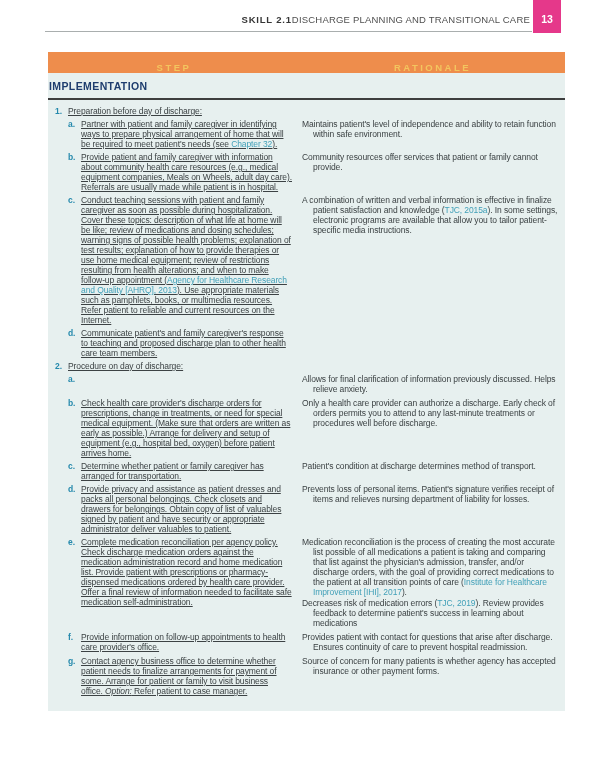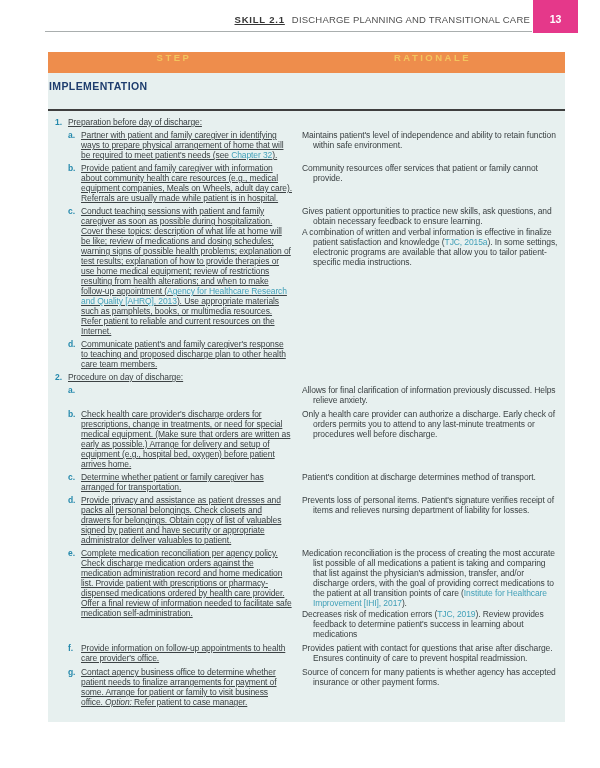--- a/index.html
+++ b/index.html
@@ -7,51 +7,51 @@
     width:600px;height:768px;overflow:hidden;position:relative;
     background:#ffffff;
     font-family:"Liberation Sans", sans-serif;
     color:var(--body_text,#3c4244);
   }
   
   .top-header{
     position:absolute;top:14px;right:70px;
     white-space:nowrap;font-size:9.5px;color:#4b4b4b;
   }
-  .skill-label{font-weight:bold;color:#353535;letter-spacing:0.8px;margin-right:7px;text-decoration:underline;}
+  .skill-label{font-weight:bold;color:#353535;letter-spacing:0.8px;}
   .skill-title{letter-spacing:0.2px;color:#4f4f4f;}
   .header-rule{
     position:absolute;top:31px;left:45px;width:487px;height:1px;
     background:#a9aeae;
   }
   .page-number{
-    position:absolute;top:0;left:533px;width:45px;height:33px;
+    position:absolute;top:0;left:533px;width:28px;height:33px;
     background:var(--page_number_pink,#e5388a);
     color:#ffffff;font-weight:bold;font-size:10.5px;
     display:flex;align-items:center;justify-content:center;
     padding-top:4px;box-sizing:border-box;
   }
   
   .panel{
     position:absolute;left:48px;top:52px;width:517px;
     background:var(--panel_bg,#e7f0ef);
     padding-bottom:8px;
   }
   .col-headers{
-    display:flex;height:21px;align-items:flex-start;
+    display:flex;height:21px;align-items:flex-end;
     background:var(--accent_orange,#ee8d4c);
   }
   .col-h{
     font-weight:bold;color:var(--header_yellow,#f3c55e);
     font-size:9.5px;letter-spacing:2.5px;text-align:center;
   }
   .col-h.step{flex:0 0 252px;}
   .col-h.rat{flex:1;}
   .impl-heading{
-    padding:7px 0 17px 1px;
+    padding:7px 0 6px 1px;
     color:var(--implementation_navy,#1e3d6e);
     font-weight:bold;font-size:10.5px;letter-spacing:0.4px;
   }
   .impl-rule{height:2px;background:#3e3e3e;}
   
   .rows{
     padding:6px 2px 4px 2px;
     font-size:8.5px;line-height:10px;letter-spacing:-0.1px;
   }
   .row{display:flex;margin-bottom:3px;}
@@ -115,21 +115,20 @@
         </div>
       </div>
       <div class="row">
         <div class="cl">
           <div class="item">
             <div class="mark let">c.</div>
             <div class="stext"><span>Conduct teaching sessions with patient and family caregiver as soon as possible during hospitalization. Cover these topics: description of what life at home will be like; review of medications and dosing schedules; warning signs of possible health problems; explanation of test results; explanation of how to provide therapies or use home medical equipment; review of restrictions resulting from health alterations; and when to make follow-up appointment (</span><span class="lnk">Agency for Healthcare Research and Quality [AHRQ], 2013</span><span>). Use appropriate materials such as pamphlets, books, or multimedia resources. Refer patient to reliable and current resources on the Internet.</span></div>
           </div>
         </div>
         <div class="cr">
-          <div class="ratp"><span>Gives patient opportunities to practice new skills, ask questions, and obtain necessary feedback to ensure learning.</span></div>
           <div class="ratp"><span>A combination of written and verbal information is effective in finalize patient satisfaction and knowledge (</span><span class="lnk">TJC, 2015a</span><span>). In some settings, electronic programs are available that allow you to tailor patient-specific media instructions.</span></div>
         </div>
       </div>
       <div class="row">
         <div class="cl">
           <div class="item">
             <div class="mark let">d.</div>
             <div class="stext"><span>Communicate patient's and family caregiver's response to teaching and proposed discharge plan to other health care team members.</span></div>
           </div>
         </div>

